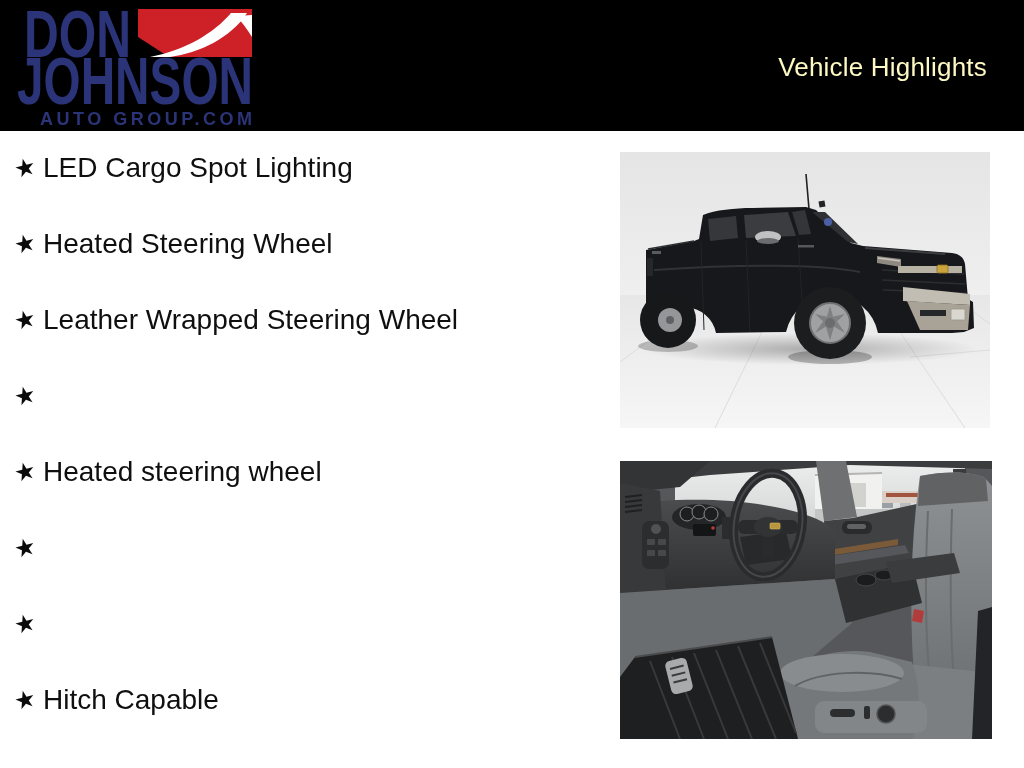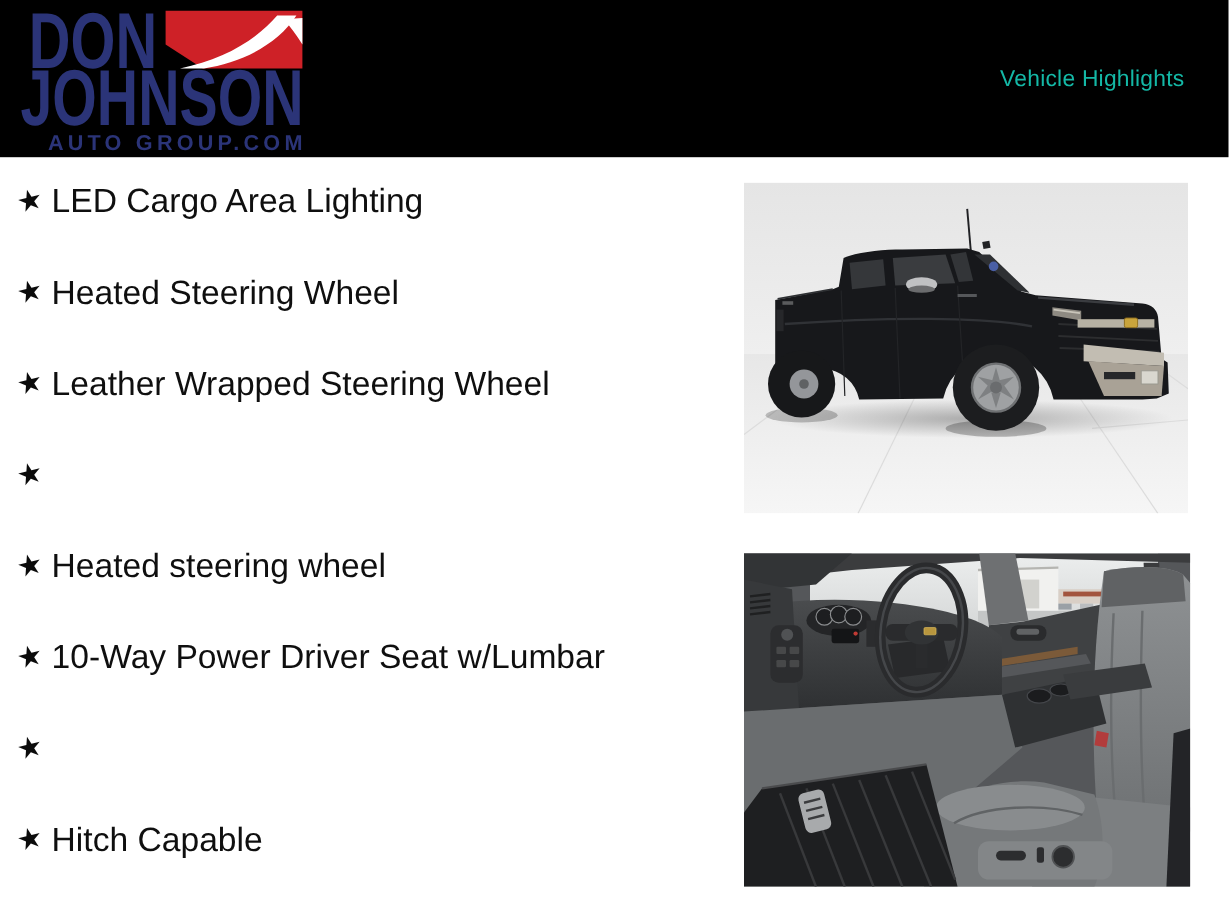--- a/index.html
+++ b/index.html
@@ -1,22 +1,22 @@
 <!DOCTYPE html>
 <html><head>
 <meta charset="utf-8">
 <style>
   html,body{margin:0;padding:0;background:#fff;}
   .page{position:relative;width:1024px;height:768px;background:#fff;overflow:hidden;
         font-family:"Liberation Sans",sans-serif;}
   
   .header{position:absolute;left:0;top:0;width:1024px;height:131px;background:#000;}
   .logo-svg{position:absolute;left:0;top:0;}
-  .vh-title{position:absolute;right:37px;top:52px;font-size:19px;line-height:30px;
-            color:#14b8a6;letter-spacing:0.2px;}
+  .vh-title{position:absolute;right:37px;top:52px;font-size:26px;line-height:30px;
+            color:#fef9c3;letter-spacing:0.2px;}
   
   .features{position:absolute;left:10px;top:151px;width:560px;margin:0;padding:0;list-style:none;}
   .features li{display:flex;align-items:flex-start;margin:0 0 42px 0;
                font-size:28px;line-height:34px;color:#0f0f0f;}
   .features .star{flex:0 0 30px;width:30px;text-align:center;font-size:24px;line-height:34px;
                   transform:rotate(-14deg);color:#0b0b0b;}
   .features .ftxt{display:block;max-width:500px;padding-left:3px;}
   
   .photo{position:absolute;overflow:hidden;}
   .photo-ext{left:620px;top:152px;width:370px;height:276px;}
@@ -44,40 +44,39 @@
 
       <text x="40" y="125" font-family="Liberation Sans, sans-serif" font-weight="bold" font-size="18" fill="#2b3478" textLength="212" lengthAdjust="spacing">AUTO GROUP.COM</text>
     </svg>
 
     <div class="vh-title">Vehicle Highlights</div>
   </div>
 
   <ul class="features">
     <li>
       <span class="star">★</span>
-      <span class="ftxt">LED Cargo Area Lighting</span>
+      <span class="ftxt">LED Cargo Spot Lighting</span>
       </li>
     <li>
       <span class="star">★</span>
       <span class="ftxt">Heated Steering Wheel</span>
       </li>
     <li>
       <span class="star">★</span>
       <span class="ftxt">Leather Wrapped Steering Wheel</span>
       </li>
     <li>
       <span class="star">★</span>
       </li>
     <li>
       <span class="star">★</span>
       <span class="ftxt">Heated steering wheel</span>
       </li>
     <li>
       <span class="star">★</span>
-      <span class="ftxt">10-Way Power Driver Seat w/Lumbar</span>
       </li>
     <li>
       <span class="star">★</span>
       </li>
     <li>
       <span class="star">★</span>
       <span class="ftxt">Hitch Capable</span>
       </li>
   </ul>
 

